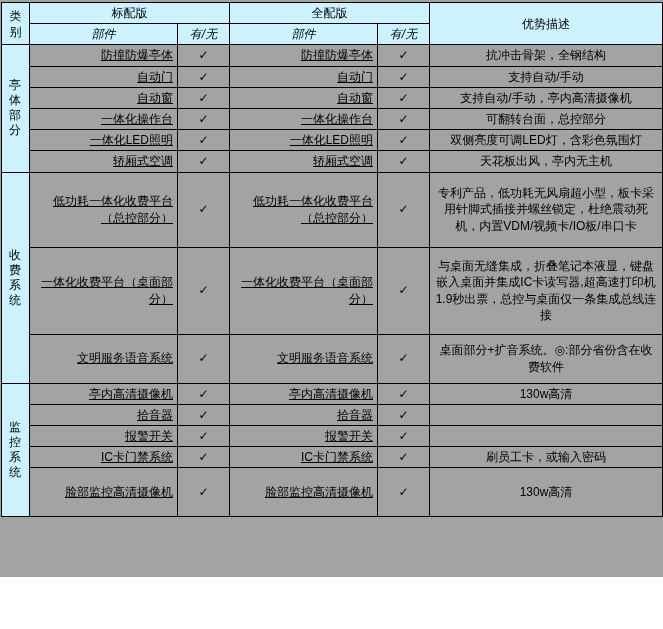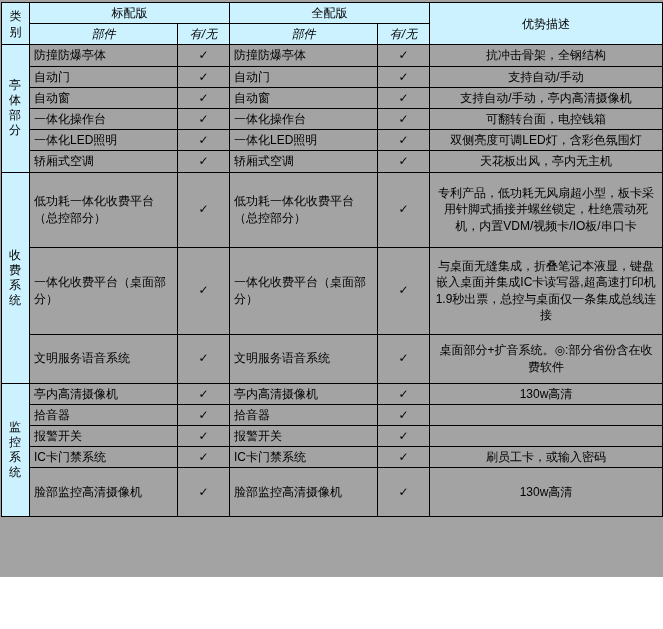--- a/index.html
+++ b/index.html
@@ -50,23 +50,24 @@
     text-align: center;
     font-weight: bold;
     width: 26px;
     letter-spacing: 1px;
   }
   .grp span {
     display: block;
     line-height: 1.25;
   }
   .part {
-    text-align: left;
+    text-align: right;
     font-weight: bold;
     padding-left: 6px;
+    text-decoration: underline;
   }
   .chk {
     text-align: center;
     font-family: "DejaVu Sans", sans-serif;
     font-size: 13px;
   }
   .desc {
     text-align: center;
     font-weight: bold;
     padding-left: 5px;
@@ -136,21 +137,21 @@
         <td class="chk">✓</td>
         <td class="part">自动窗</td>
         <td class="chk">✓</td>
         <td class="desc">支持自动/手动，亭内高清摄像机</td>
       </tr>
       <tr>
         <td class="part">一体化操作台</td>
         <td class="chk">✓</td>
         <td class="part">一体化操作台</td>
         <td class="chk">✓</td>
-        <td class="desc">可翻转台面，电控钱箱</td>
+        <td class="desc">可翻转台面，总控部分</td>
       </tr>
       <tr>
         <td class="part">一体化LED照明</td>
         <td class="chk">✓</td>
         <td class="part">一体化LED照明</td>
         <td class="chk">✓</td>
         <td class="desc">双侧亮度可调LED灯，含彩色氛围灯</td>
       </tr>
       <tr>
         <td class="part">轿厢式空调</td>

